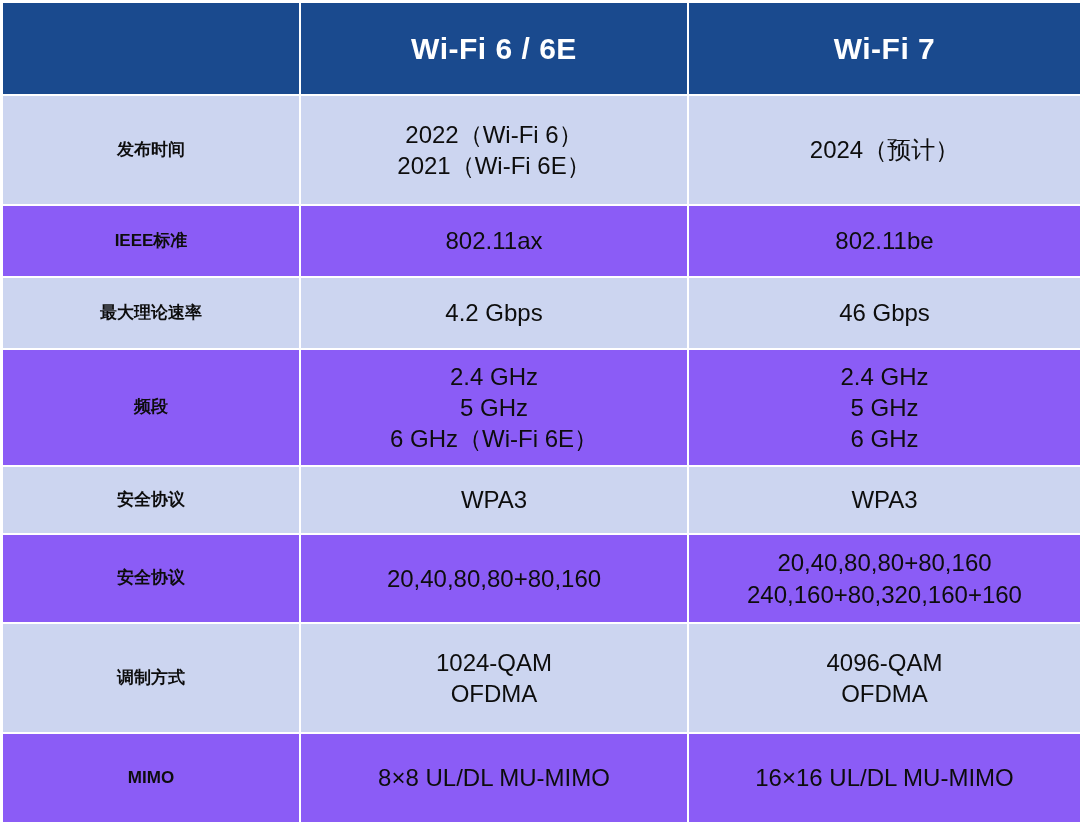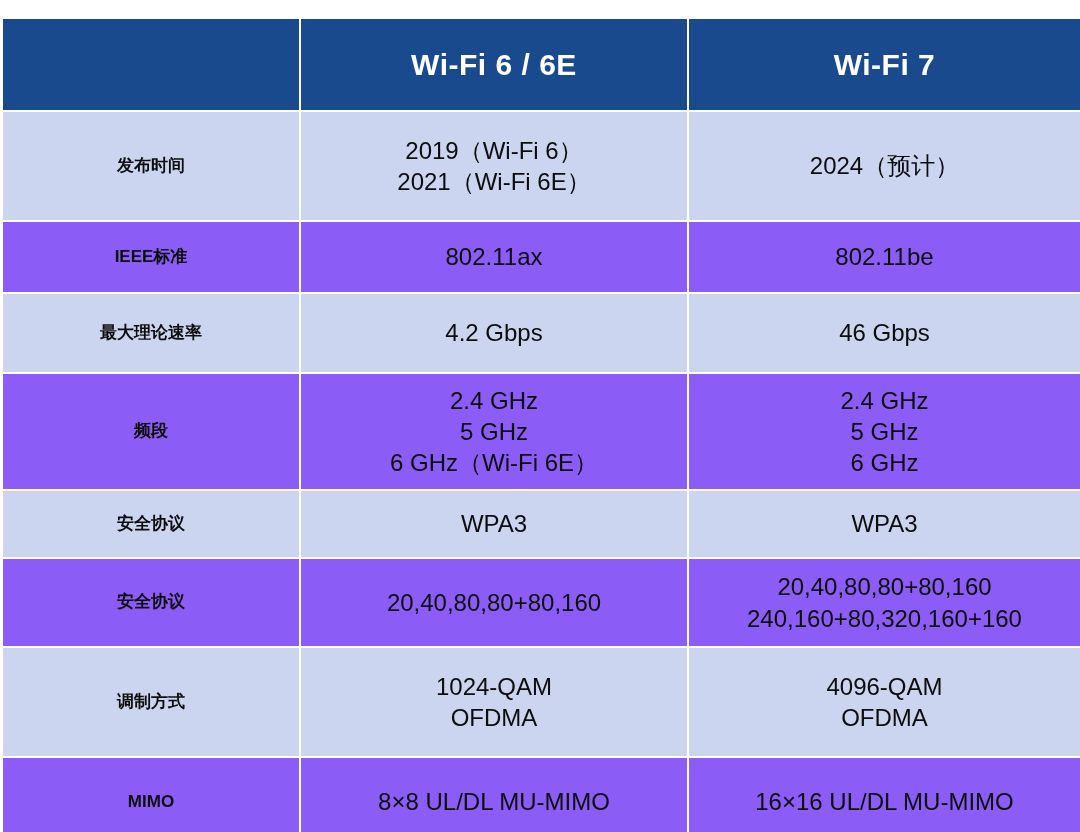--- a/index.html
+++ b/index.html
@@ -11,21 +11,21 @@
     font-family: "Liberation Sans", "DejaVu Sans", sans-serif;
     overflow: hidden;
   }
 
   #comparison-table {
     width: 1080px;
     height: 832px;
     display: flex;
     flex-direction: column;
     background: #ffffff;
-    padding: 19px 0 0 3px;
+    padding: 3px 0 0 3px;
   }
 
   .row {
     display: flex;
     width: 1077px;
     flex: none;
     gap: 2px;
     margin-bottom: 2px;
   }
 
@@ -64,21 +64,21 @@
     font-size: 17px;
   }
 
   
   .tint-dark .cell  { background: #ccd5f0; }
   .tint-light .cell { background: #8b5cf6; }
 
   
   .h-release  { height: 108px; }
   .h-ieee     { height: 70px;  }
-  .h-speed    { height: 78px;  }
+  .h-speed    { height: 70px;  }
   .h-band     { height: 115px; }
   .h-security { height: 66px;  }
   .h-channel  { height: 87px;  }
   .h-modul    { height: 108px; }
   .h-mimo     { height: 88px;  }
 
   .multiline {
     white-space: pre-line;
   }
 </style>
@@ -88,21 +88,21 @@
 <div id="comparison-table">
 
   <div class="row row-header">
     <div class="cell col-label"></div>
     <div class="cell col-wifi6">Wi-Fi 6 / 6E</div>
     <div class="cell col-wifi7">Wi-Fi 7</div>
   </div>
 
   <div class="row row-body tint-dark h-release">
     <div class="cell col-label">发布时间</div>
-    <div class="cell col-wifi6 multiline">2019（Wi-Fi 6）
+    <div class="cell col-wifi6 multiline">2022（Wi-Fi 6）
 2021（Wi-Fi 6E）</div>
     <div class="cell col-wifi7 multiline">2024（预计）</div>
   </div>
 
   <div class="row row-body tint-light h-ieee">
     <div class="cell col-label">IEEE标准</div>
     <div class="cell col-wifi6 multiline">802.11ax</div>
     <div class="cell col-wifi7 multiline">802.11be</div>
   </div>
 

